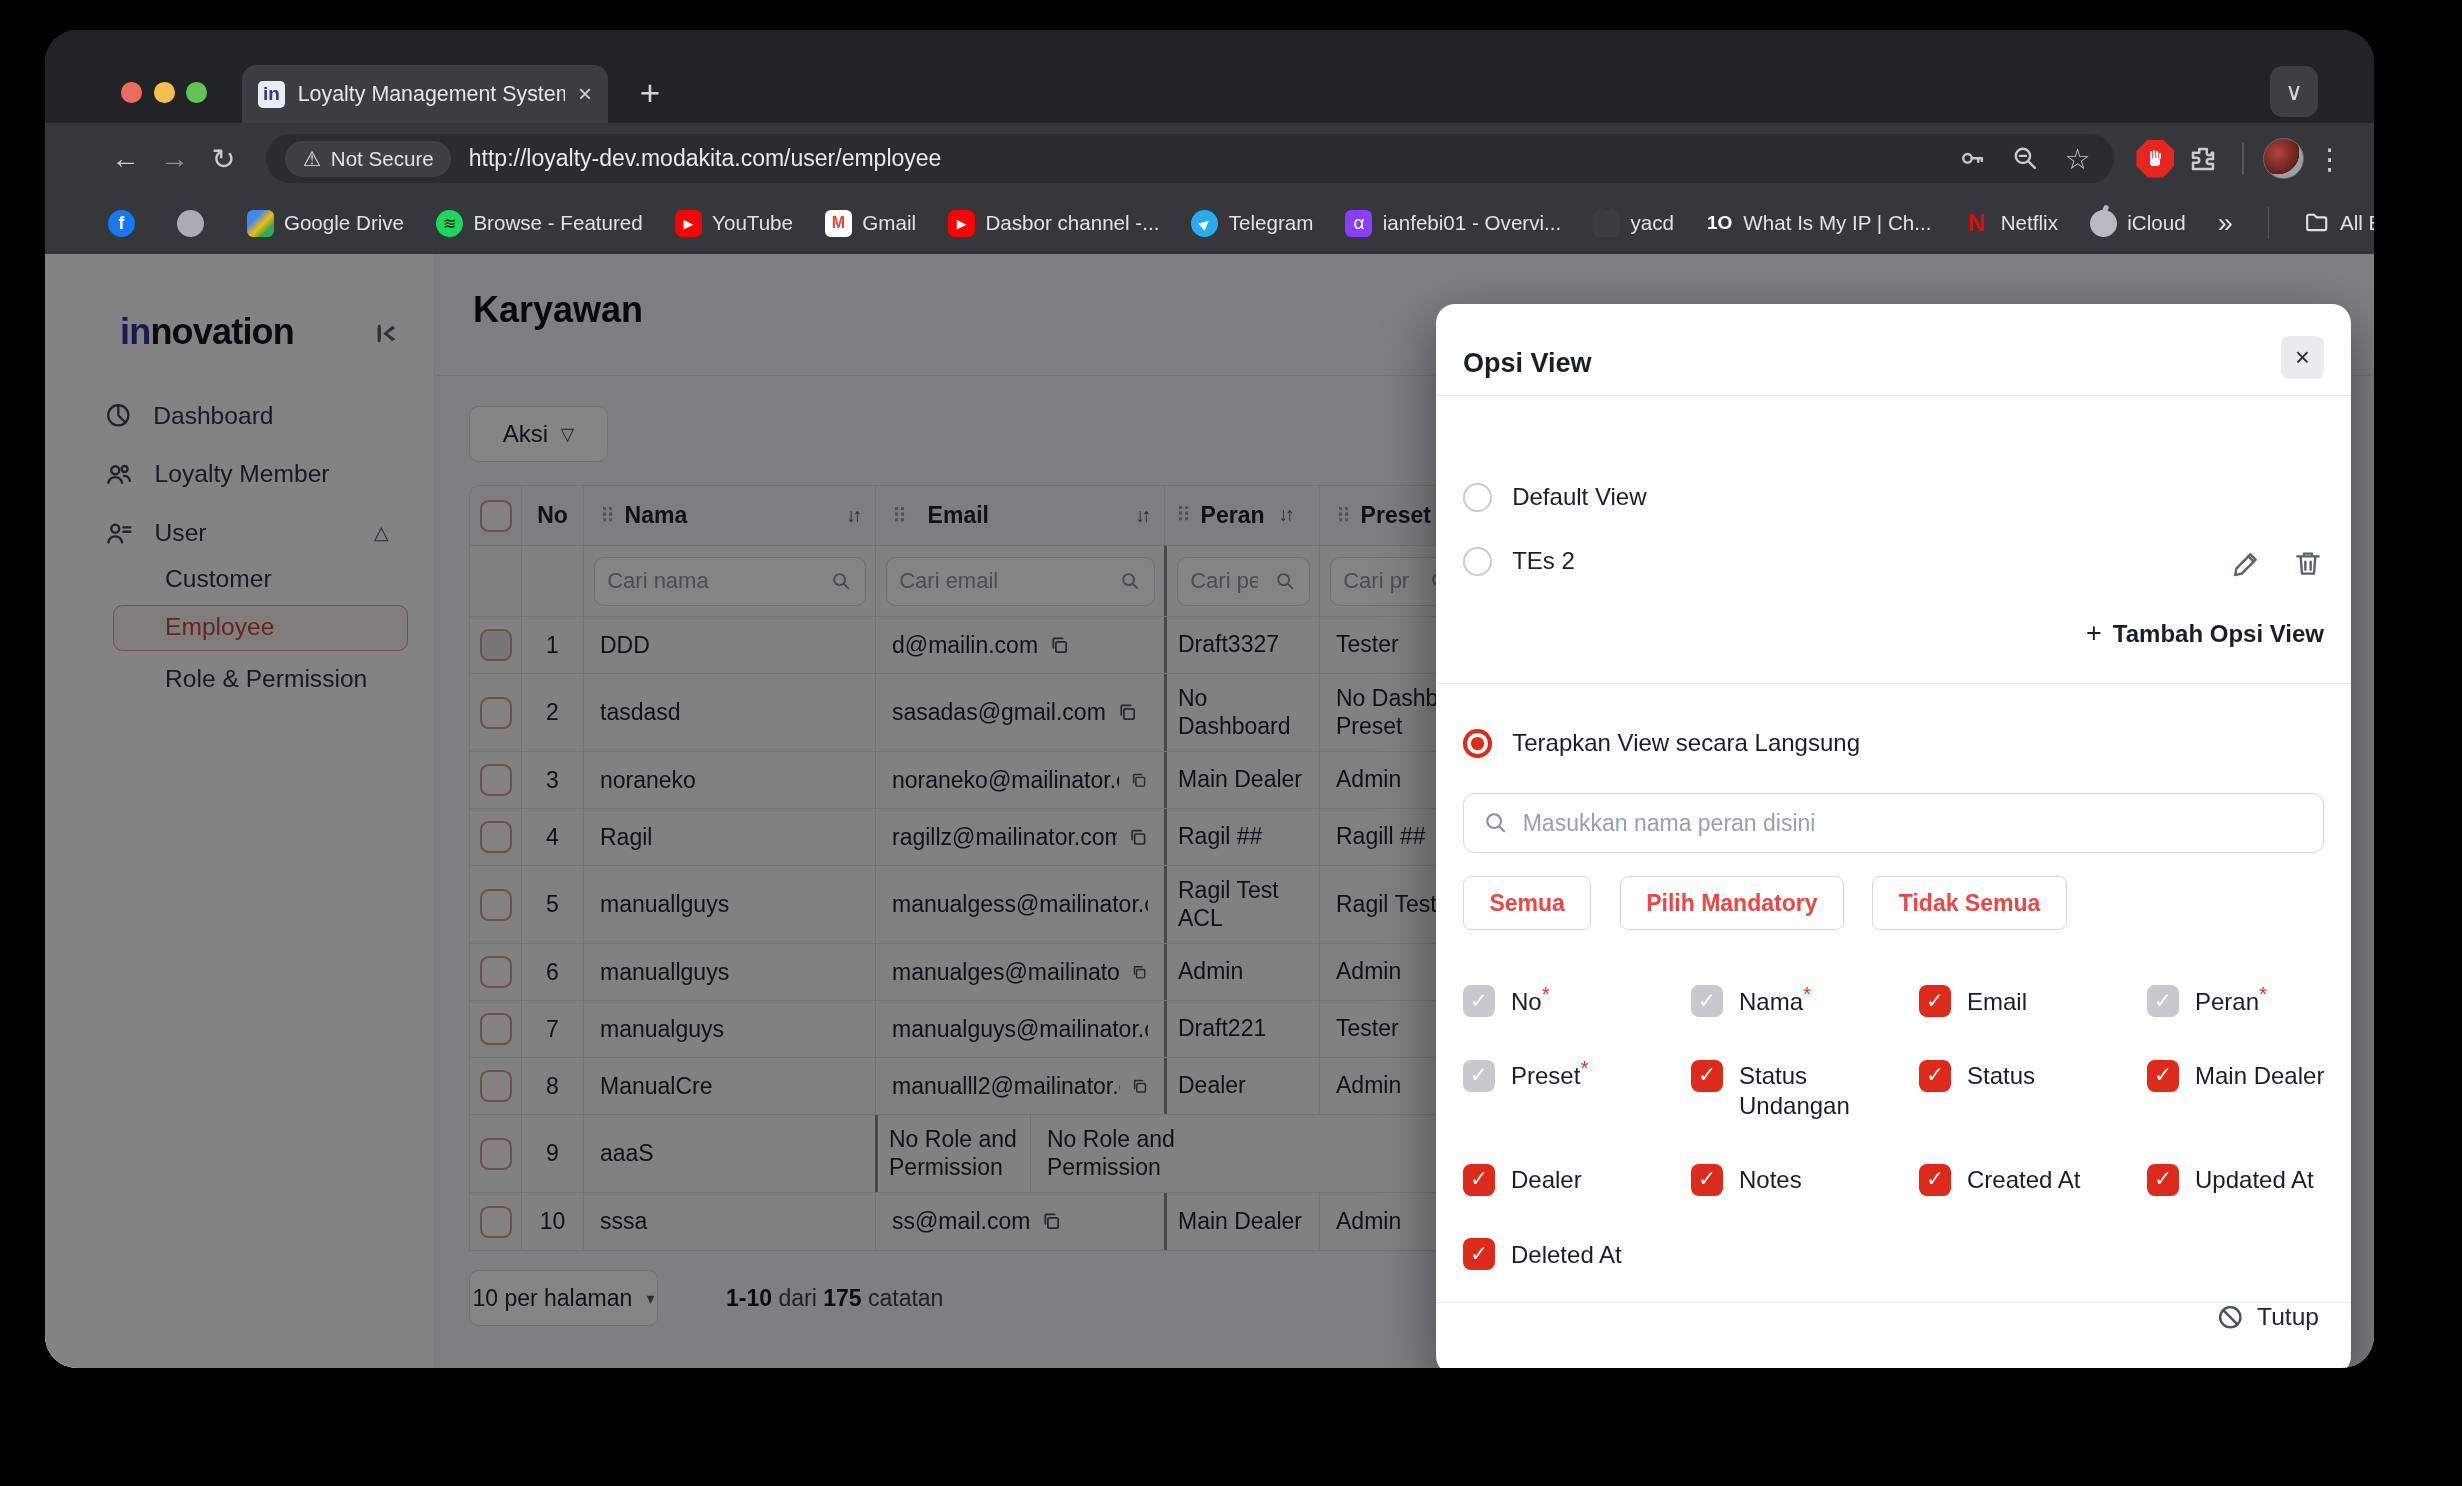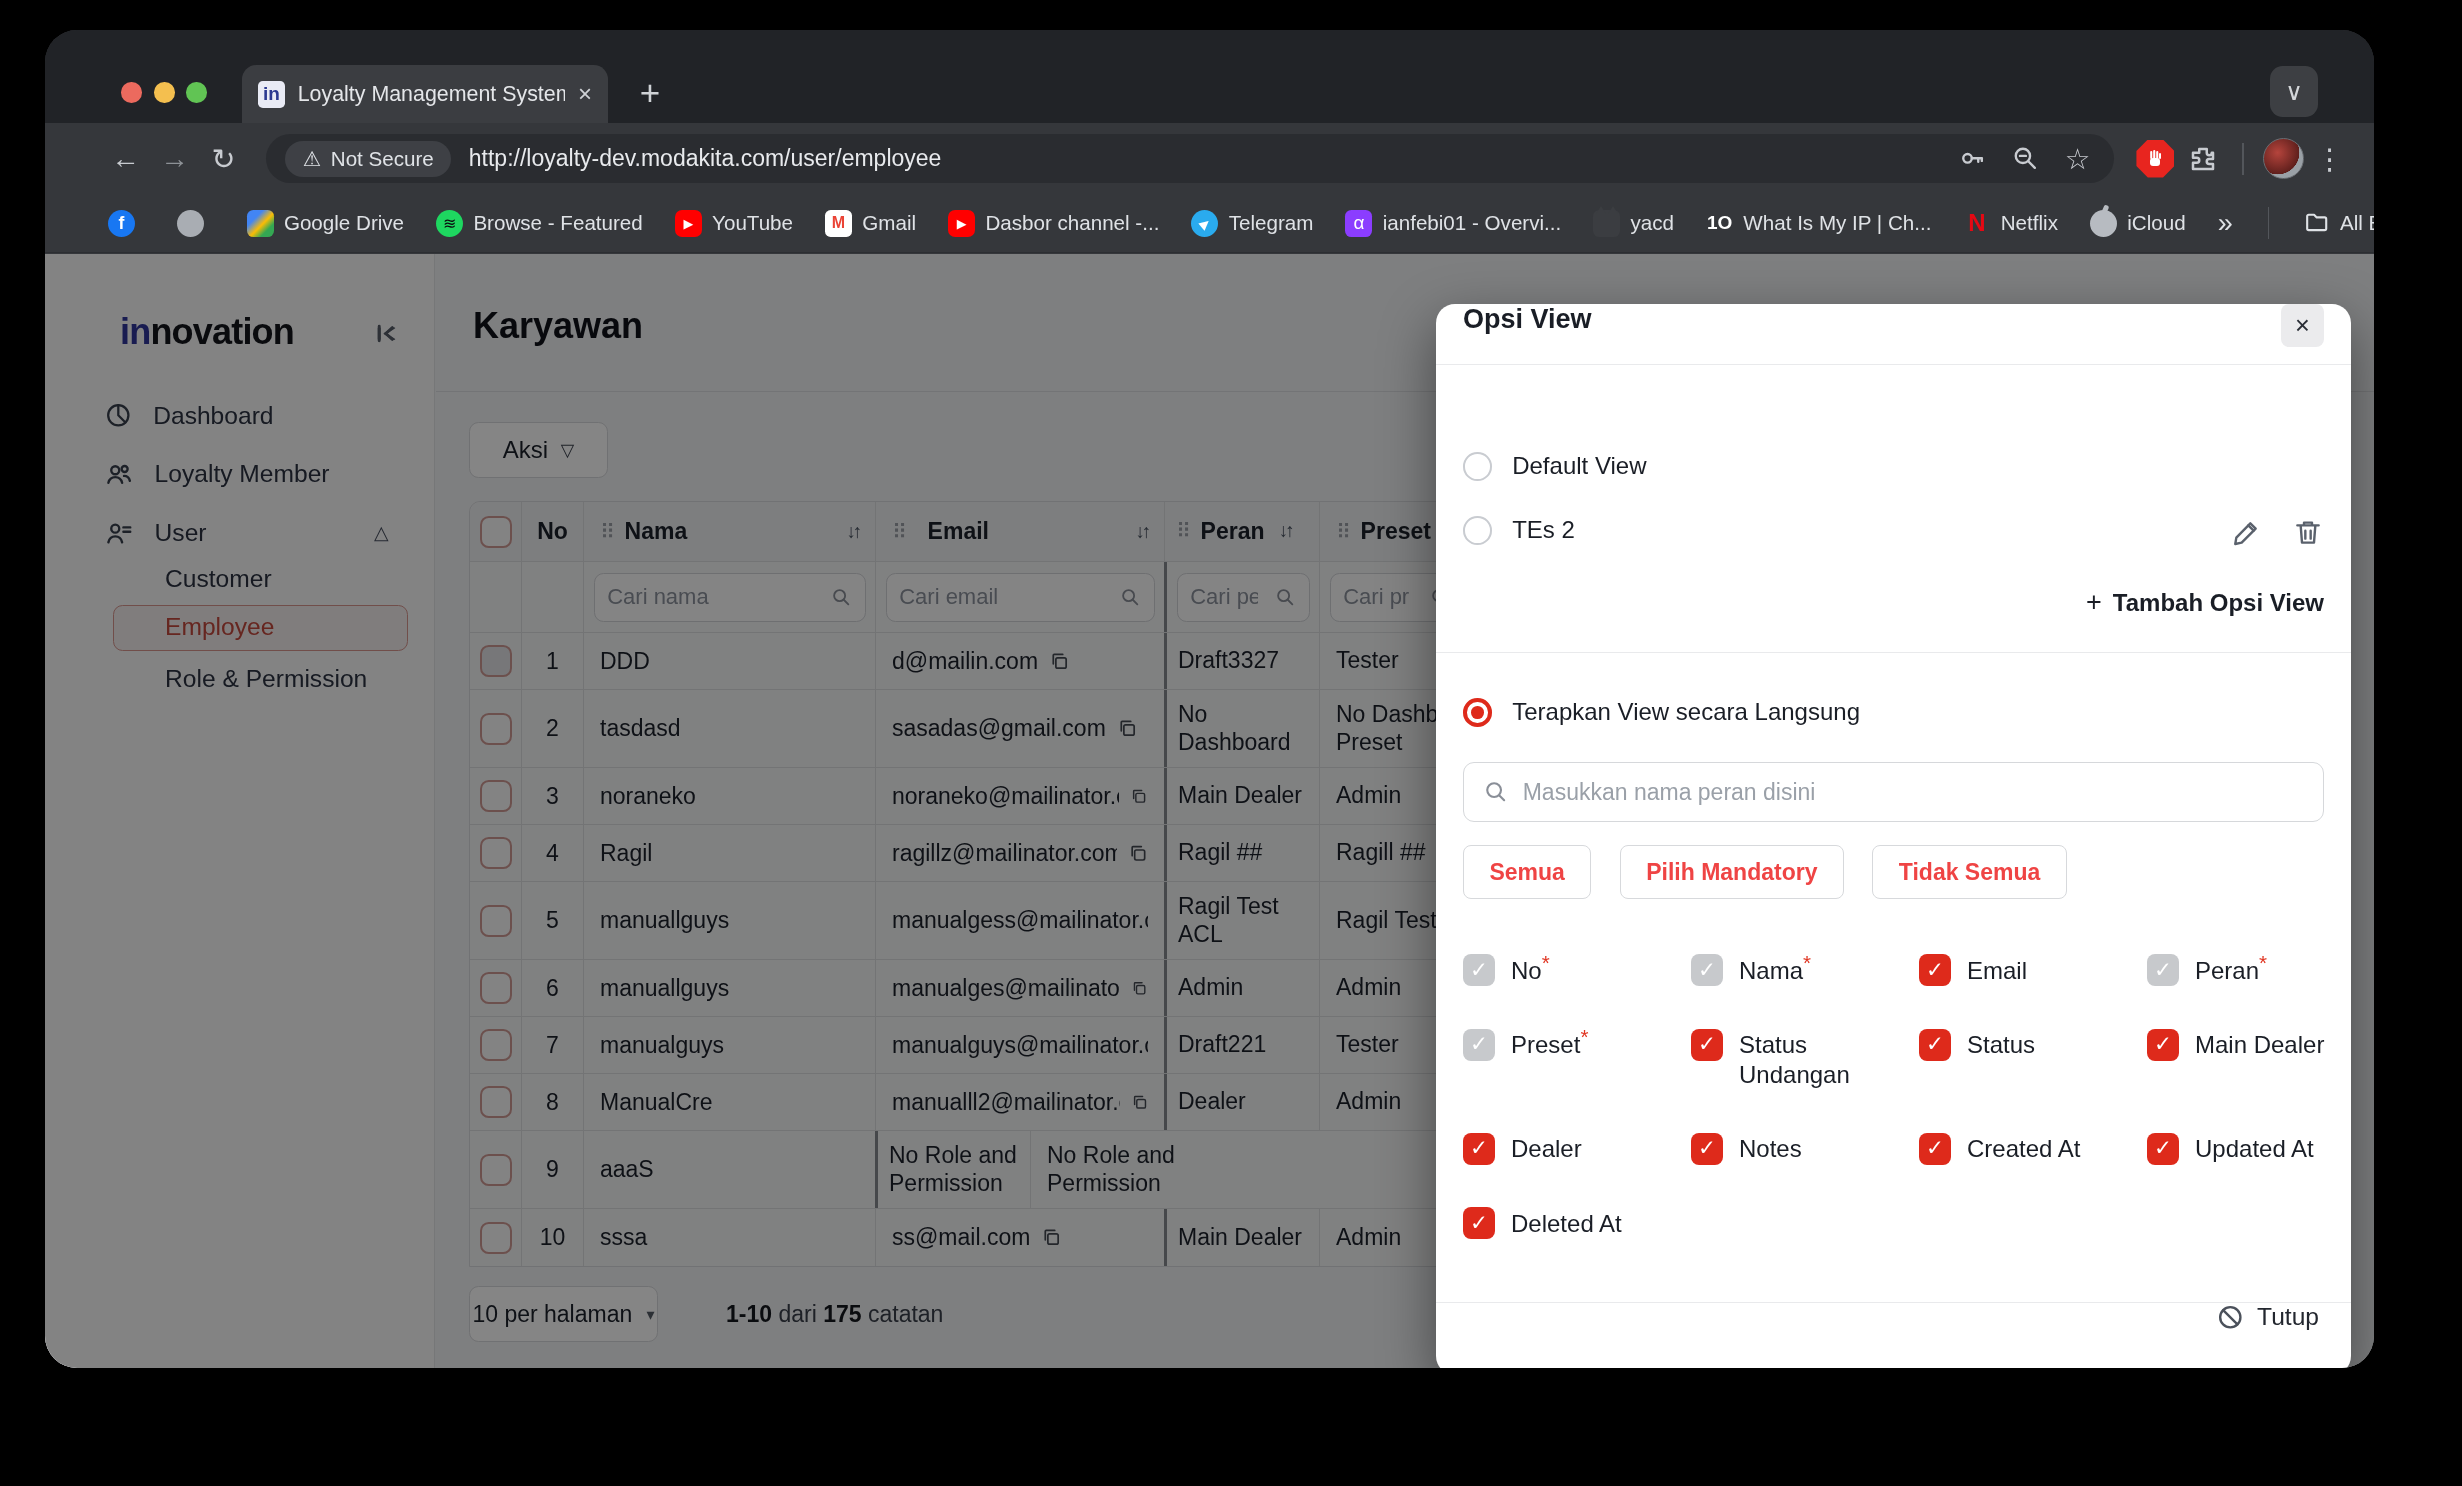--- a/index.html
+++ b/index.html
@@ -79,21 +79,21 @@
   .nav-item { position:absolute; left:0; width:100%; height:59px; display:flex; align-items:center; gap:20.6px; padding-left:59px;
               color:#2c3342; font-size:24.6px; }
   .nav-item svg { flex:0 0 auto; }
   .nav-chev { position:absolute; left:329px; font-size:19px; color:#4a5160; }
   .sub-item { position:absolute; left:0; width:100%; height:44px; display:flex; align-items:center; padding-left:120px;
               color:#2c3342; font-size:24.6px; }
   .emp-box { position:absolute; left:68px; top:351px; width:295px; height:46px; border:1.6px solid #d8968f;
              background:#f6f0ef; border-radius:9.5px; }
   .sub-emp { color:#c4493e; }
 
-  .content { position:absolute; left:391px; top:16px; width:1938px; height:100%; overflow:hidden; }
+  .content { position:absolute; left:391px; top:0; width:1938px; height:100%; overflow:hidden; }
   .page-title { position:absolute; left:37px; top:35px; font-size:36px; font-weight:bold; color:#10131a; }
   .hdr-divider { position:absolute; left:0; top:121px; width:100%; height:0.8px; background:#dddfe2; }
   .aksi-btn { position:absolute; left:33px; top:152px; width:139px; height:56px; background:#fff; border:0.8px solid #d7d9dc;
               border-radius:9.5px; display:flex; align-items:center; justify-content:center; gap:12.7px;
               font-size:24px; color:#1c212b; }
   .aksi-btn .tri { font-size:17.5px; color:#3c424e; }
 
   
   .tbl { position:absolute; left:33px; top:231px; width:1856px; border:0.8px solid #d9dbde; border-radius:11px 11px 0 0;
          background:#f6f7f8; font-size:23px; color:#1c212b; }
@@ -125,21 +125,21 @@
   .perpage { width:189px; height:56px; border:0.8px solid #d7d9dc; background:#fff; border-radius:9.5px;
              display:flex; align-items:center; justify-content:center; gap:14.3px; font-size:23px; color:#1c212b; }
   .perpage .tri { font-size:16px; color:#555c66; }
   .range { font-size:23px; color:#3a404b; }
   .range b { color:#14171d; }
 
   
   .overlay { position:absolute; inset:0; background:rgba(0,0,0,.48); z-index:5; }
   .modal { position:absolute; left:1391px; top:50px; width:915px; height:1071px; background:#fff; border-radius:19px;
            z-index:6; box-shadow:0 19px 56px rgba(0,0,0,.45); font-size:24px; color:#1a1e26; }
-  .m-head { height:61px; display:flex; align-items:flex-start; padding:0 27px; border-bottom:0.8px solid #e9eaec; }
+  .m-head { height:92px; display:flex; align-items:flex-end; padding:16px 27px; border-bottom:0.8px solid #e9eaec; }
   .m-title { font-size:27px; font-weight:bold; }
   .m-close { margin-left:auto; width:43px; height:43px; background:#ebebed; border-radius:8px;
              display:flex; align-items:center; justify-content:center; font-size:25.4px; color:#2a2e36; }
   .m-body { position:relative; padding:0 27px; }
   .v-row { position:absolute; left:27px; right:27px; display:flex; align-items:flex-start; gap:20.6px; }
   .radio { width:28.6px; height:28.6px; border-radius:50%; border:2.4px solid #c9ccd1; background:#fff; flex:0 0 auto; position:relative; }
   .radio.on { border:4.8px solid #de2a1b; }
   .radio.on::after { content:""; position:absolute; left:50%; top:50%; width:12.7px; height:12.7px; margin:-6.3px 0 0 -6.3px;
                      border-radius:50%; background:#de2a1b; }
   .v-actions { margin-left:auto; display:flex; gap:28.6px; }

